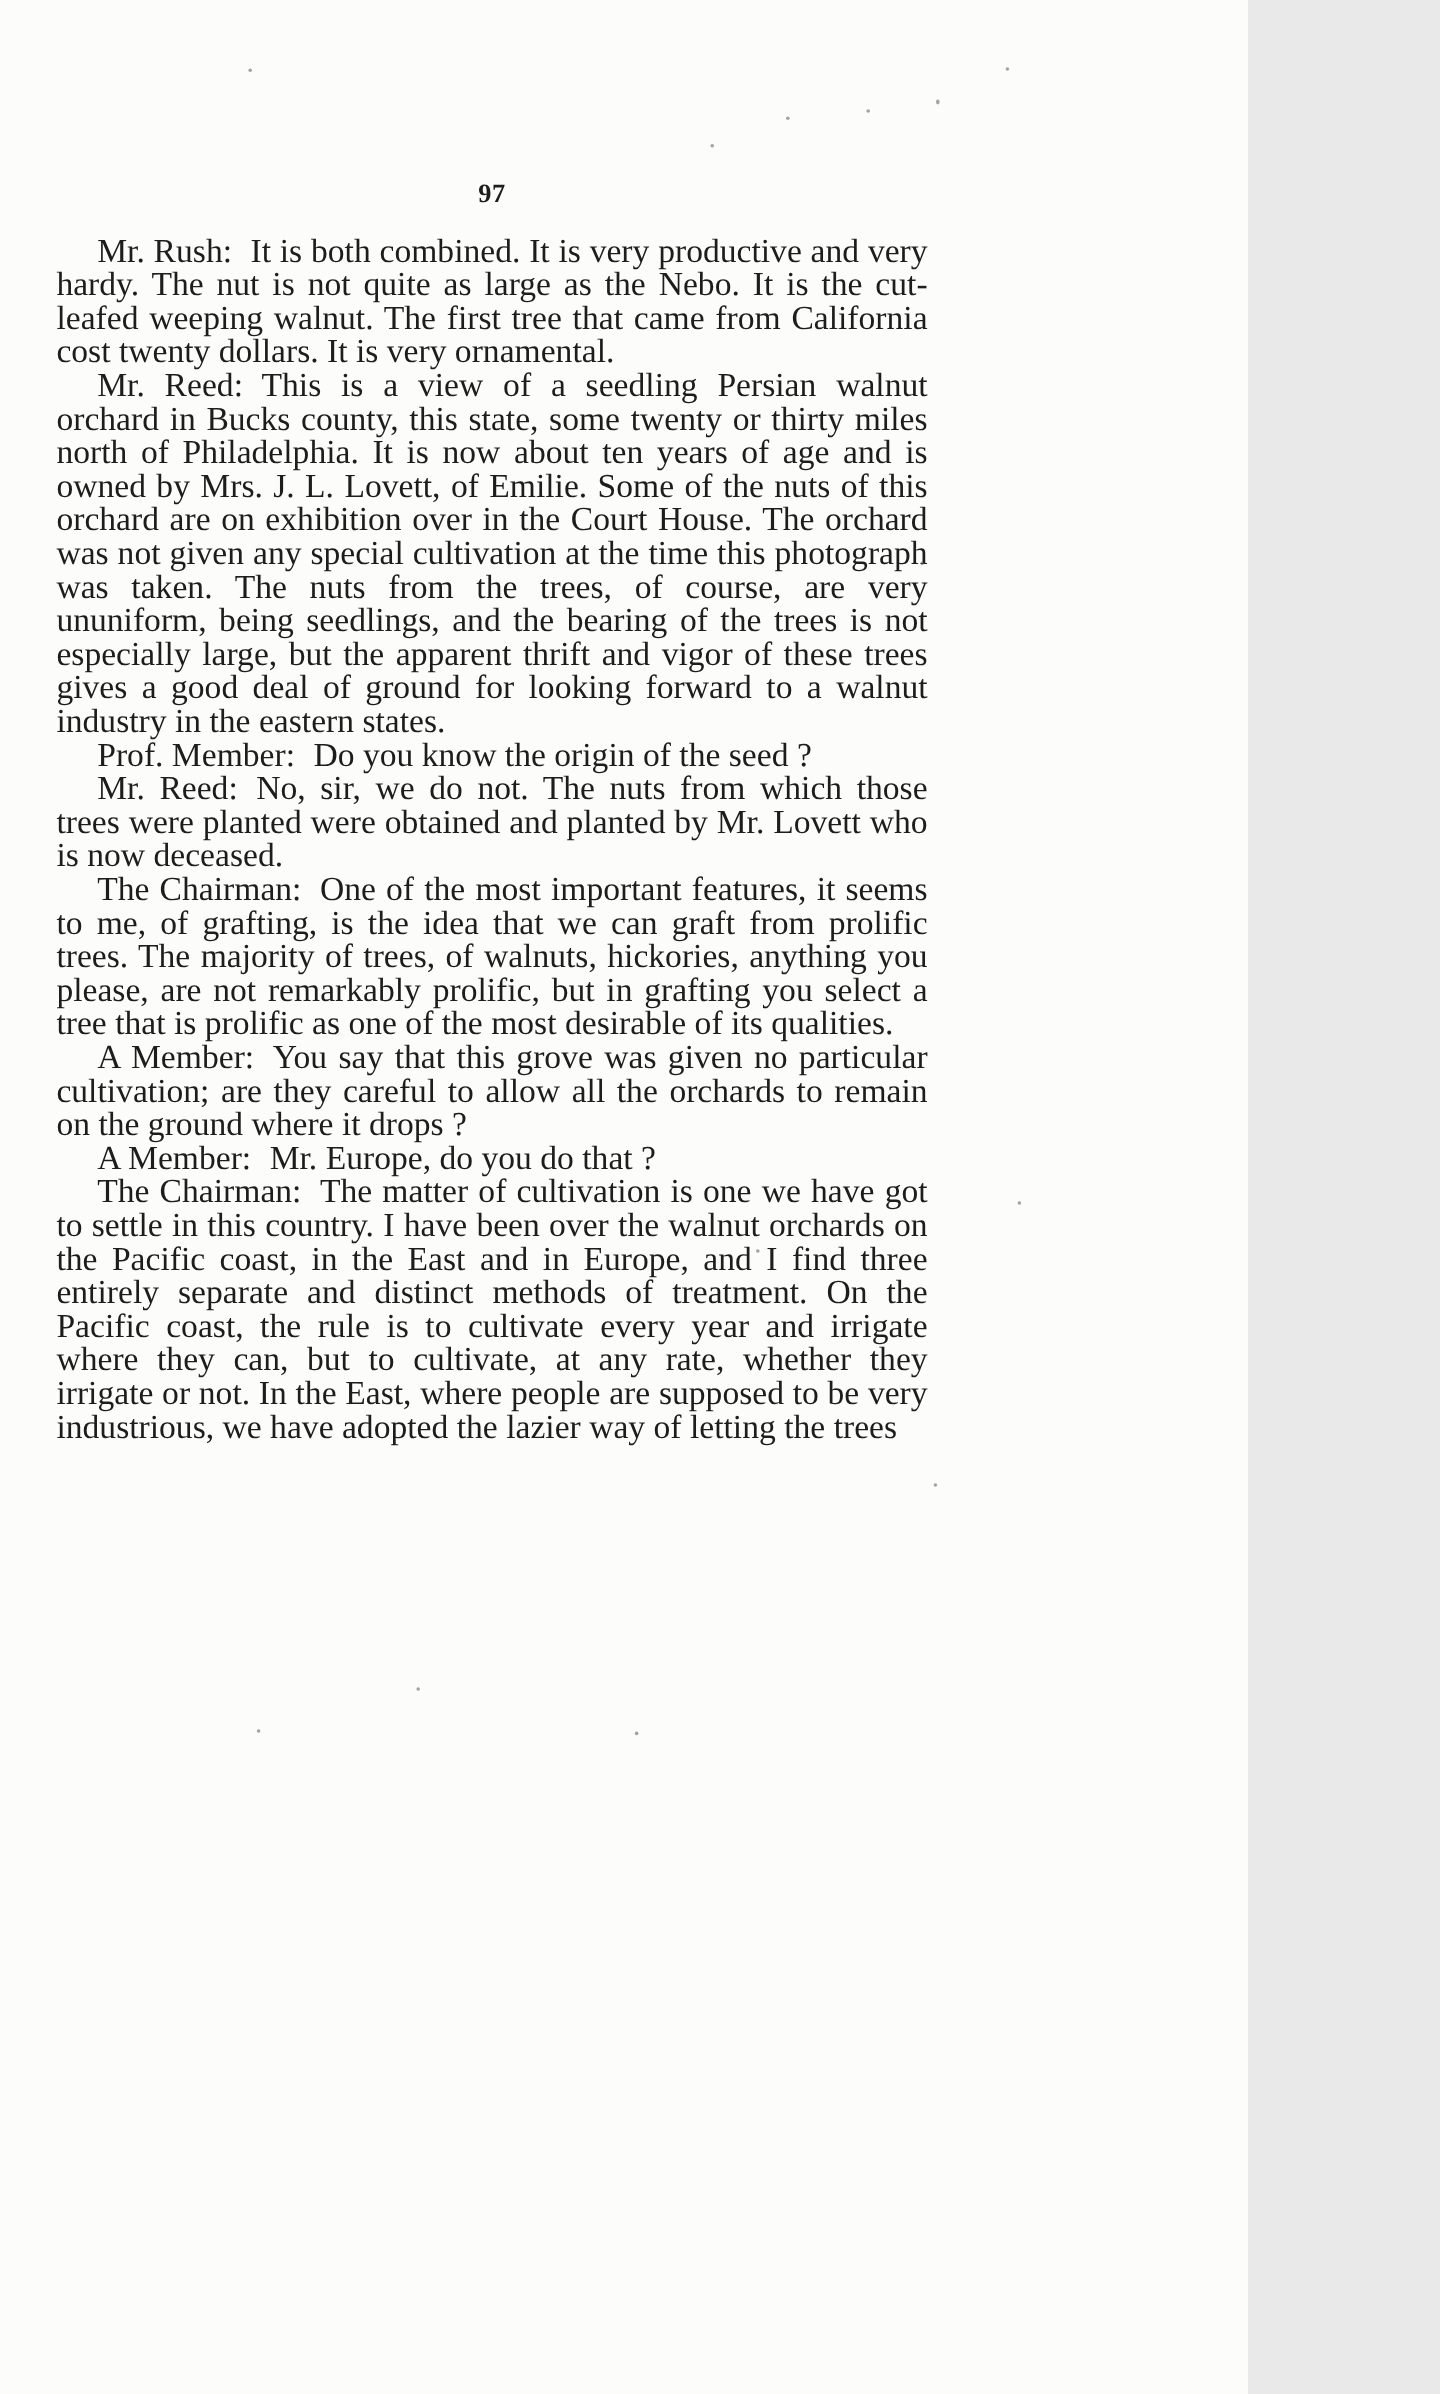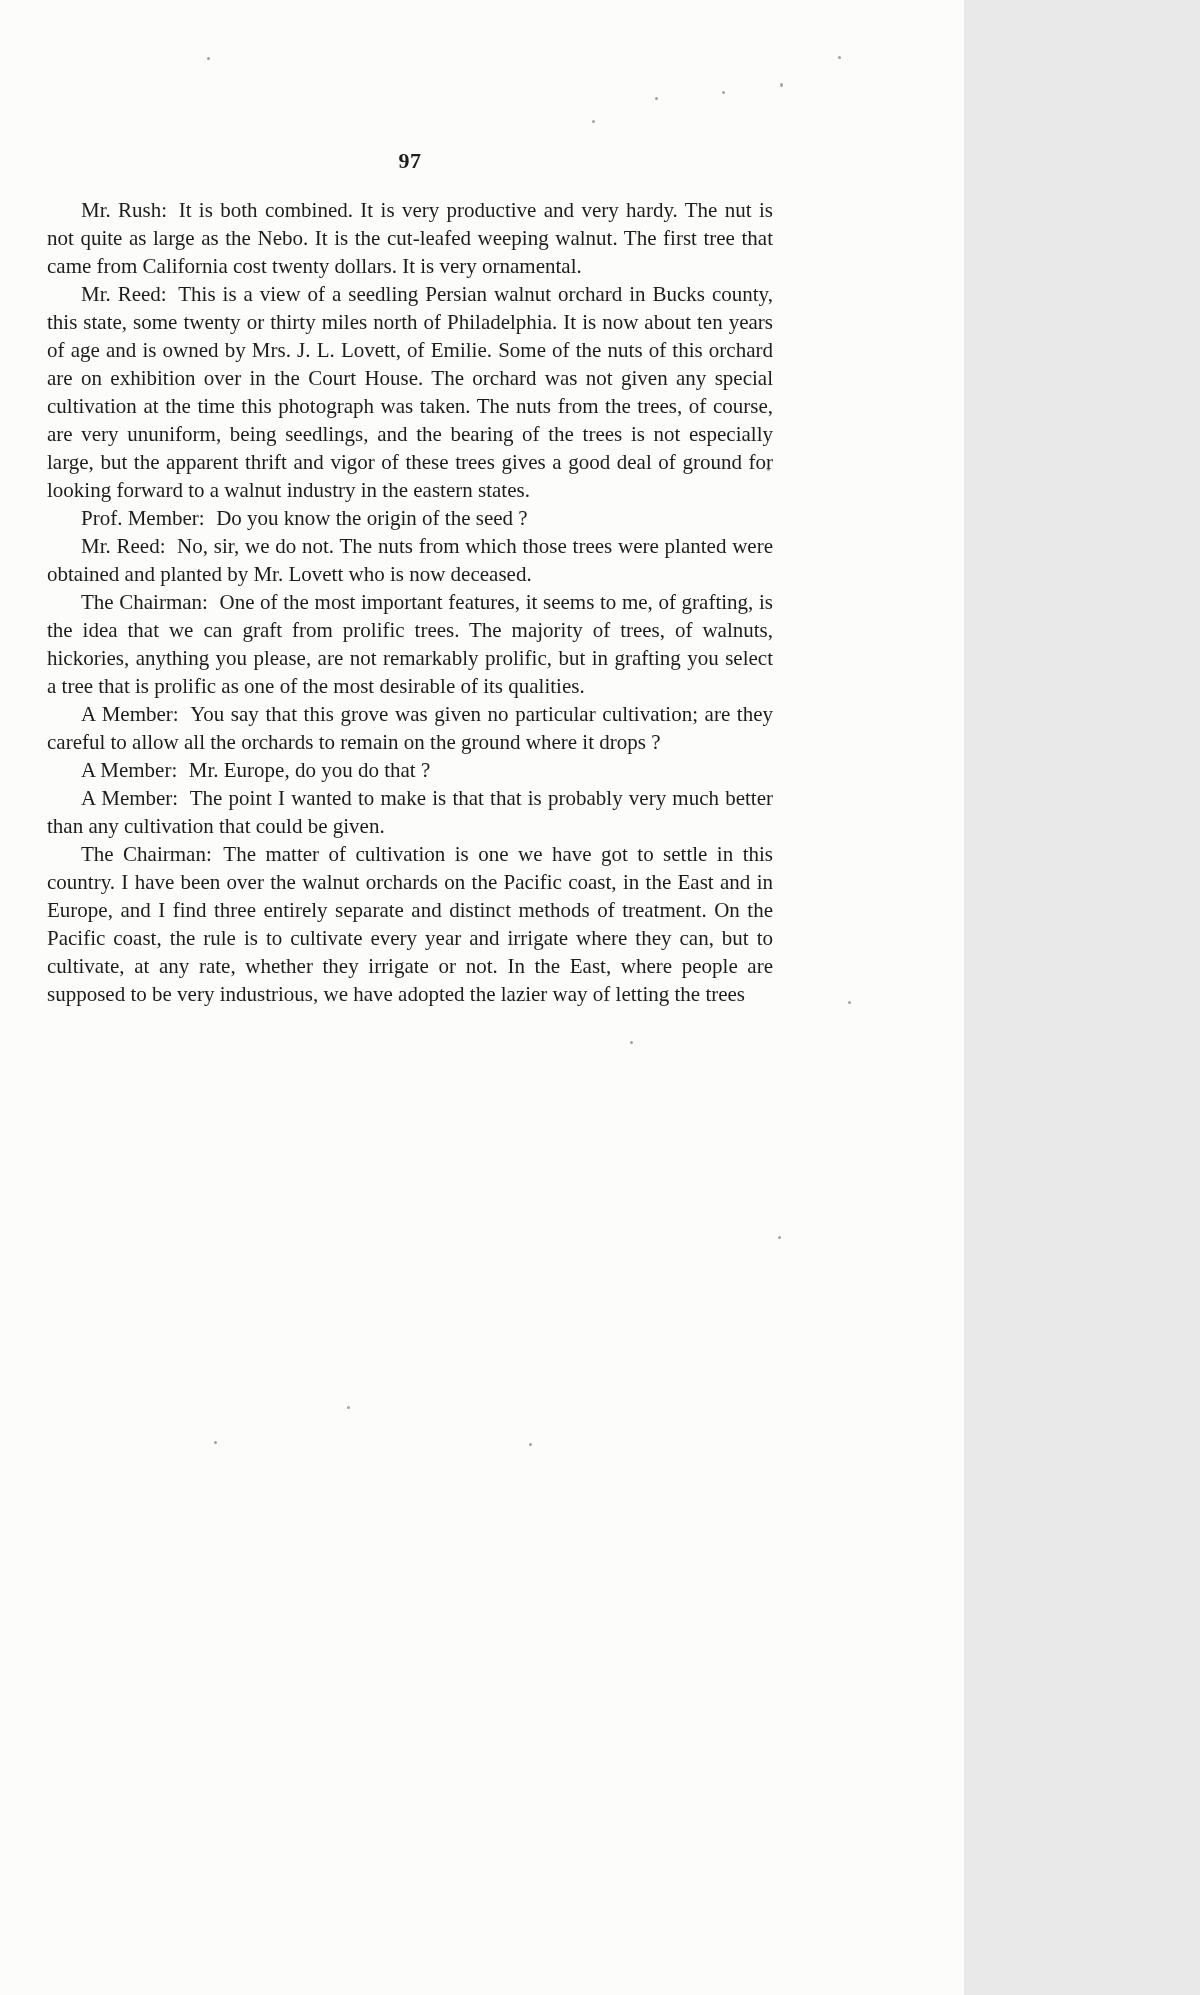--- a/index.html
+++ b/index.html
@@ -2,21 +2,21 @@
 <html><head>
 <meta charset="utf-8">
 <style>
   html, body {
     margin: 0;
     padding: 0;
     background: #e9e9e9;
   }
   .scan-page {
     position: relative;
-    width: 964px;
+    width: 1040px;
     height: 1995px;
     background: #fcfcfa;
     overflow: hidden;
     font-family: "Liberation Serif", serif;
     color: #1d1d1d;
   }
   .page-number {
     position: absolute;
     top: 148px;
     left: 47px;
@@ -24,21 +24,21 @@
     text-align: center;
     font-size: 22px;
     font-weight: 700;
     letter-spacing: 0.5px;
   }
   .text-block {
     position: absolute;
     top: 196px;
     left: 47px;
     width: 726px;
-    font-size: 21px;
+    font-size: 28px;
     line-height: 28px;
     text-align: justify;
   }
   .text-block p {
     margin: 0;
     text-indent: 34px;
   }
   .speaker {
     margin-right: 0.55em;
   }
@@ -72,23 +72,20 @@
     <p>
       <span class="speaker">The Chairman:</span><span>One of the most important features, it seems to me, of grafting, is the idea that we can graft from prolific trees.  The majority of trees, of walnuts, hickories, anything you please, are not remarkably prolific, but in grafting you select a tree that is prolific as one of the most desirable of its qualities.</span>
     </p>
     <p>
       <span class="speaker">A Member:</span><span>You say that this grove was given no particular cultivation; are they careful to allow all the orchards to remain on the ground where it drops ?</span>
     </p>
     <p>
       <span class="speaker">A Member:</span><span>Mr. Europe, do you do that ?</span>
     </p>
     <p>
-      <span class="speaker">A Member:</span><span>The point I wanted to make is that that is probably very much better than any cultivation that could be given.</span>
-    </p>
-    <p>
       <span class="speaker">The Chairman:</span><span>The matter of cultivation is one we have got to settle in this country.  I have been over the walnut orchards on the Pacific coast, in the East and in Europe, and I find three entirely separate and distinct methods of treatment.  On the Pacific coast, the rule is to cultivate every year and irrigate where they can, but to cultivate, at any rate, whether they irrigate or not.  In the East, where people are supposed to be very industrious, we have adopted the lazier way of letting the trees</span>
     </p>
   </div>
 
   <div class="speck" style="left:207px; top:57px;  width:3px; height:3px;"></div>
   <div class="speck" style="left:655px; top:97px;  width:3px; height:3px;"></div>
   <div class="speck" style="left:722px; top:91px;  width:3px; height:3px;"></div>
   <div class="speck" style="left:780px; top:83px;  width:3px; height:4px;"></div>
   <div class="speck" style="left:838px; top:56px;  width:3px; height:3px;"></div>
   <div class="speck" style="left:592px; top:120px; width:3px; height:3px;"></div>

